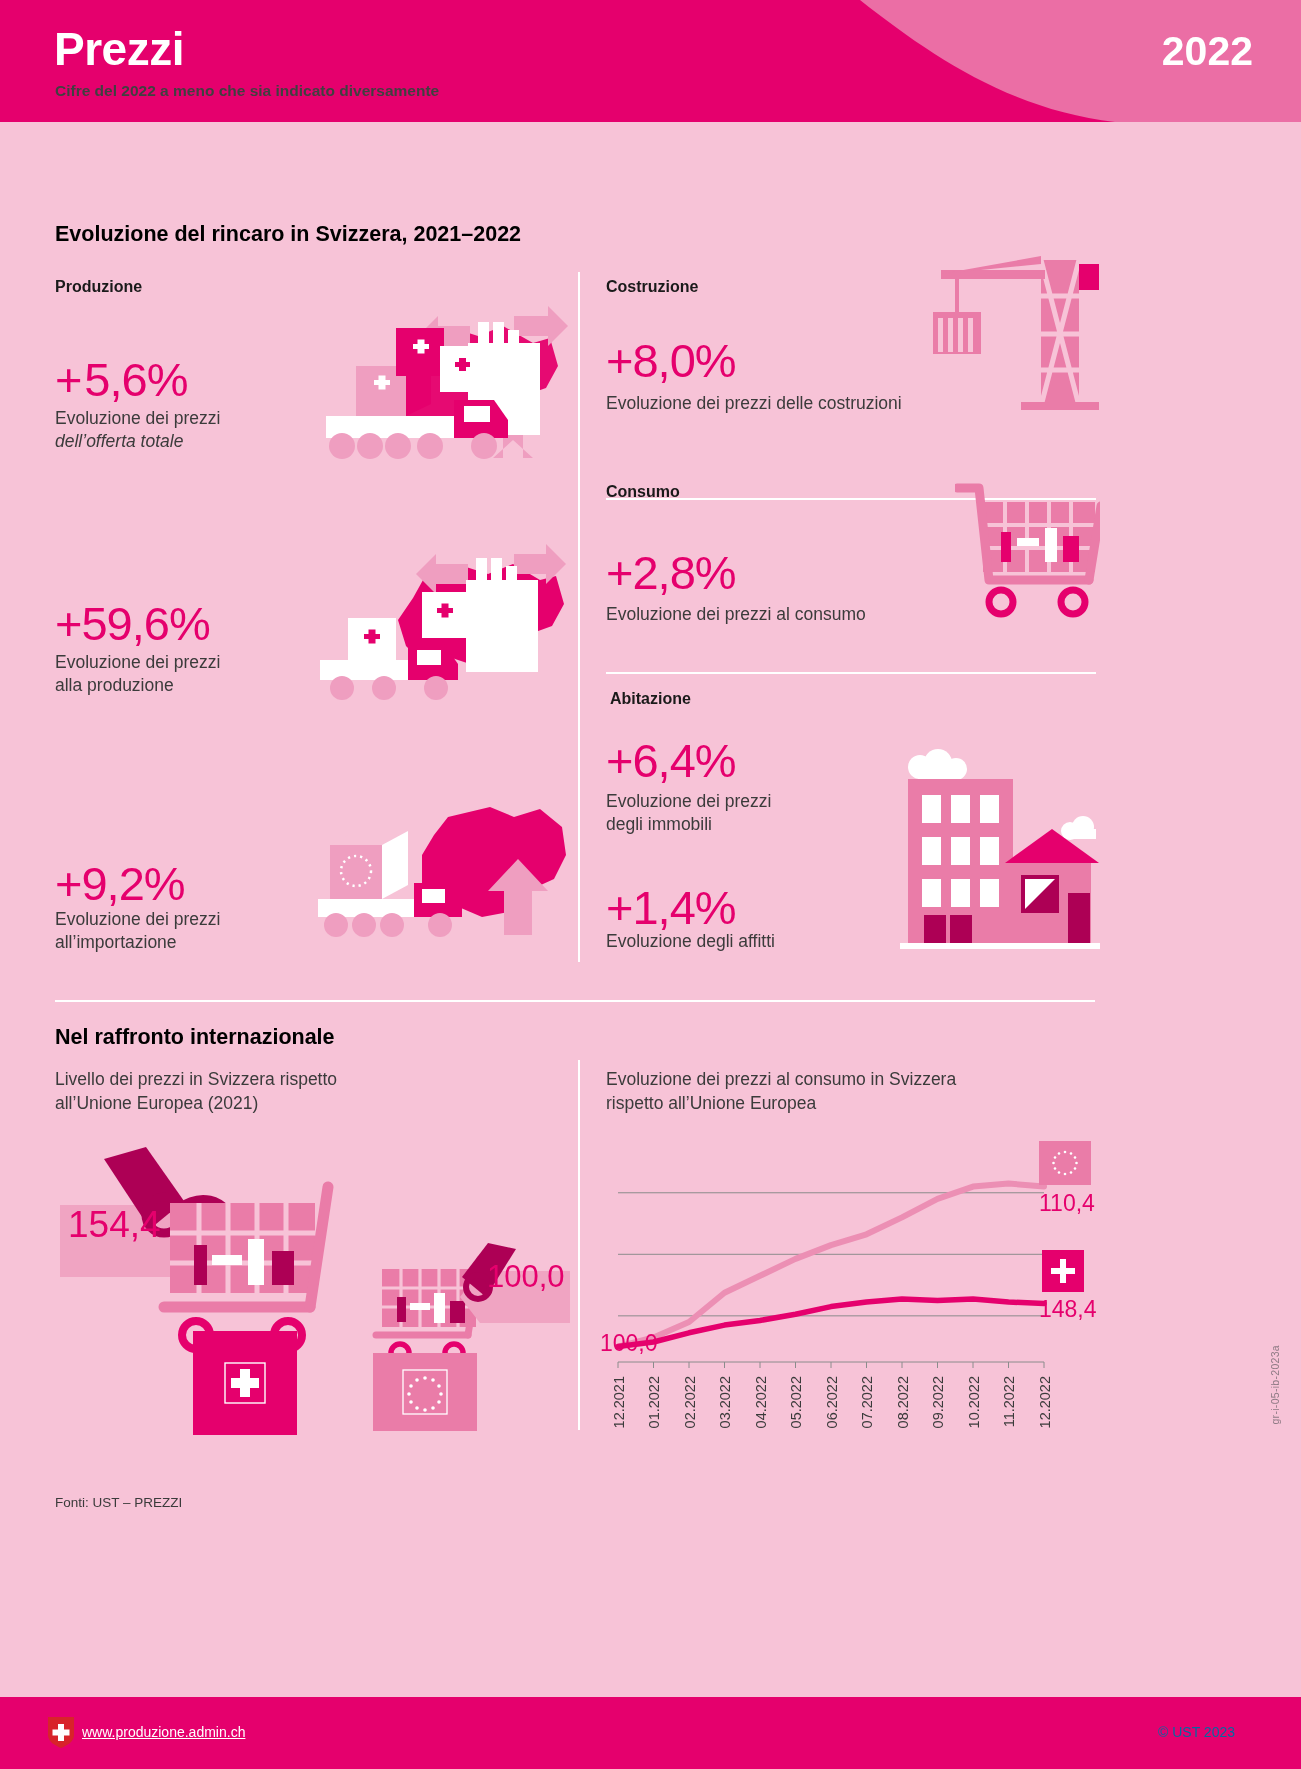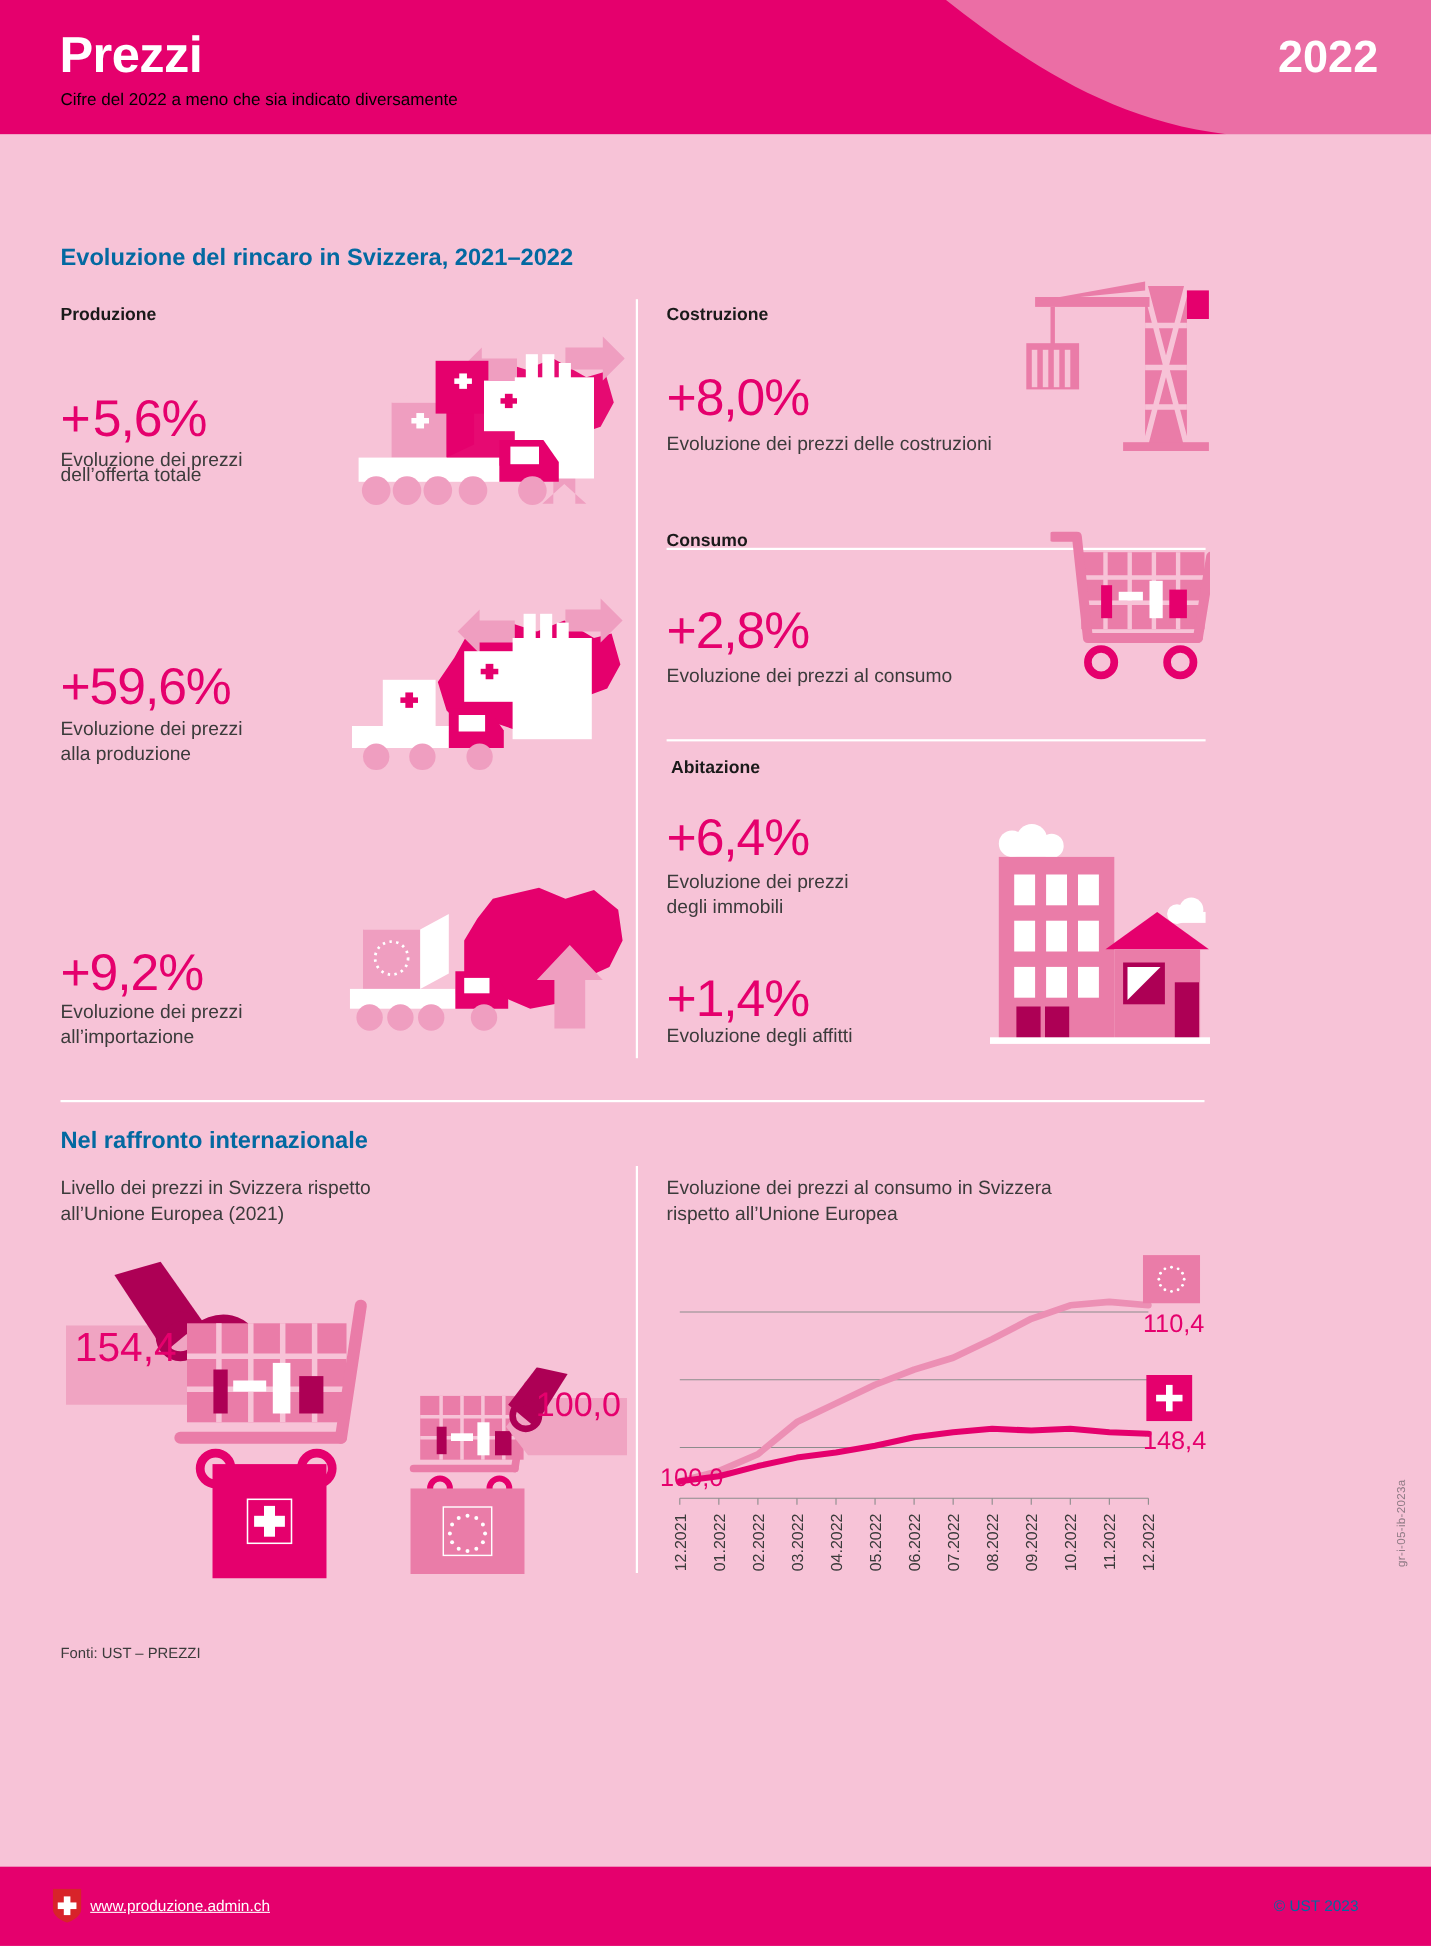--- a/index.html
+++ b/index.html
@@ -13,29 +13,29 @@
 
   
   .header { position: absolute; left:0; top:0; width:1301px; height:122px; overflow:hidden; background:#eb6ea5; }
   .header-bg { position:absolute; inset:0; }
   .header-title {
     position:absolute; left:54px; top:22px;
     font-size:46px; font-weight:bold; color:#ffffff; letter-spacing:-0.5px;
   }
   .header-sub {
     position:absolute; left:55px; top:82px;
-    font-size:15.5px; color:#000000; font-weight:400;
+    font-size:15.5px; color:#404040; font-weight:700;
   }
   .header-year {
     position:absolute; right:48px; top:28px;
     font-size:41px; font-weight:bold; color:#ffffff;
   }
 
   
-  .sec-title { position:absolute; font-size:21.5px; font-weight:bold; color:#0369a1; }
+  .sec-title { position:absolute; font-size:21.5px; font-weight:bold; color:#000000; }
   .blk-title { position:absolute; font-size:16px; font-weight:bold; color:#1a1a1a; }
   .big-num { position:absolute; font-size:47px; color:#e5006d; font-weight:400; letter-spacing:-1px; white-space:nowrap; }
   .cap { position:absolute; font-size:17.5px; color:#3b3b3b; line-height:1.33; }
 
   
   .hr { position:absolute; height:1.6px; background:#ffffff; }
   .vr { position:absolute; width:1.6px; background:#ffffff; }
 
   
   .ill { position:absolute; }
@@ -70,21 +70,21 @@
   </div>
 
   <div class="sec-title" style="left:55px; top:222px;">Evoluzione del rincaro in Svizzera, 2021–2022</div>
 
   <div class="vr" style="left:578px; top:272px; height:690px;"></div>
 
   <div class="blk-title" style="left:55px; top:278px;">Produzione</div>
 
   <div class="big-num" style="left:55px; top:352px;">+ 5,6%</div>
   <div class="cap" style="left:55px; top:407px;">Evoluzione dei prezzi</div>
-  <div class="cap" style="left:55px; top:420px;">dell’offerta totale</div>
+  <div class="cap" style="left:55px; top:430px;font-style:italic;">dell’offerta totale</div>
 
   <svg class="ill" style="left:318px; top:288px;" width="250" height="210" viewBox="0 0 250 210">
 
     <path d="M95,55 L135,40 L160,48 L185,38 L215,55 L232,50 L240,78 L228,100 L205,108 L185,132 L150,140 L120,130 L100,140 L80,120 L72,95 L85,72 Z" fill="#e5006d" opacity="0.95"></path>
 
     <path d="M196,28 L230,28 L230,18 L250,38 L230,58 L230,48 L196,48 Z" fill="#ef9ec0"></path>
     <path d="M152,38 L120,38 L120,28 L100,48 L120,68 L120,58 L152,58 Z" fill="#ef9ec0"></path>
     <path d="M210,168 L210,200 L200,200 L220,182 L240,200 L230,200 L230,168 Z" fill="#ef9ec0" transform="translate(-25,-30)"></path>
 
     <rect x="150" y="55" width="72" height="92" fill="#ffffff"></rect>

